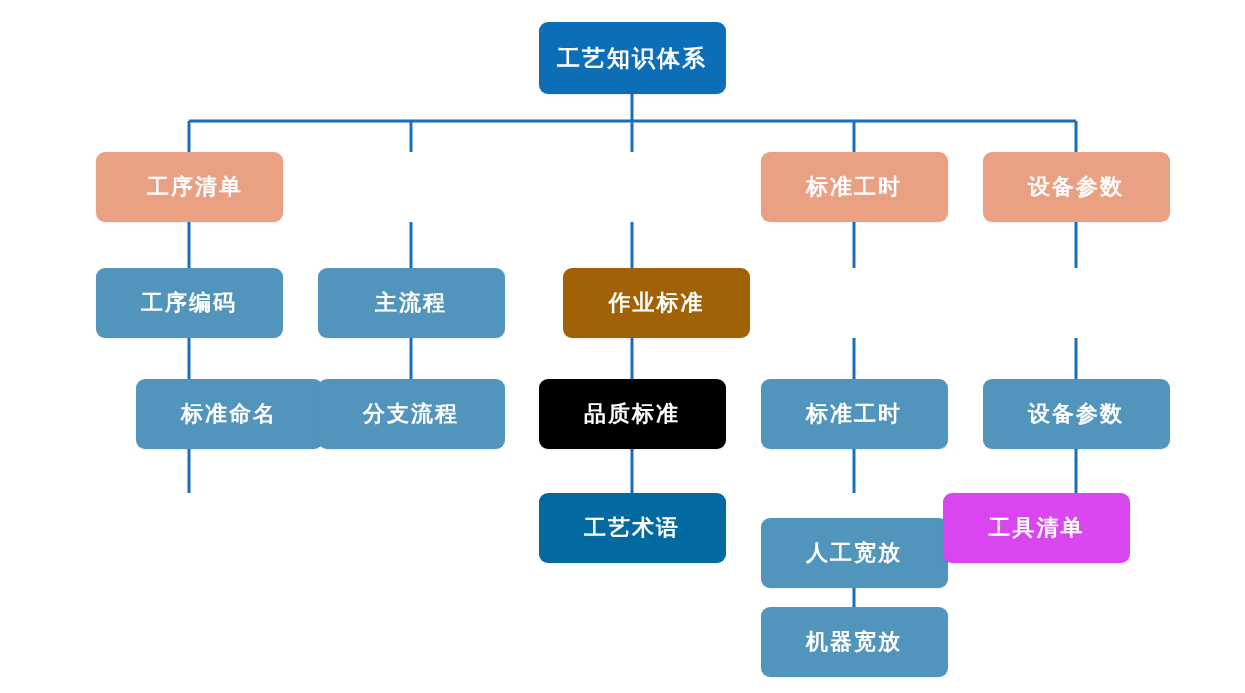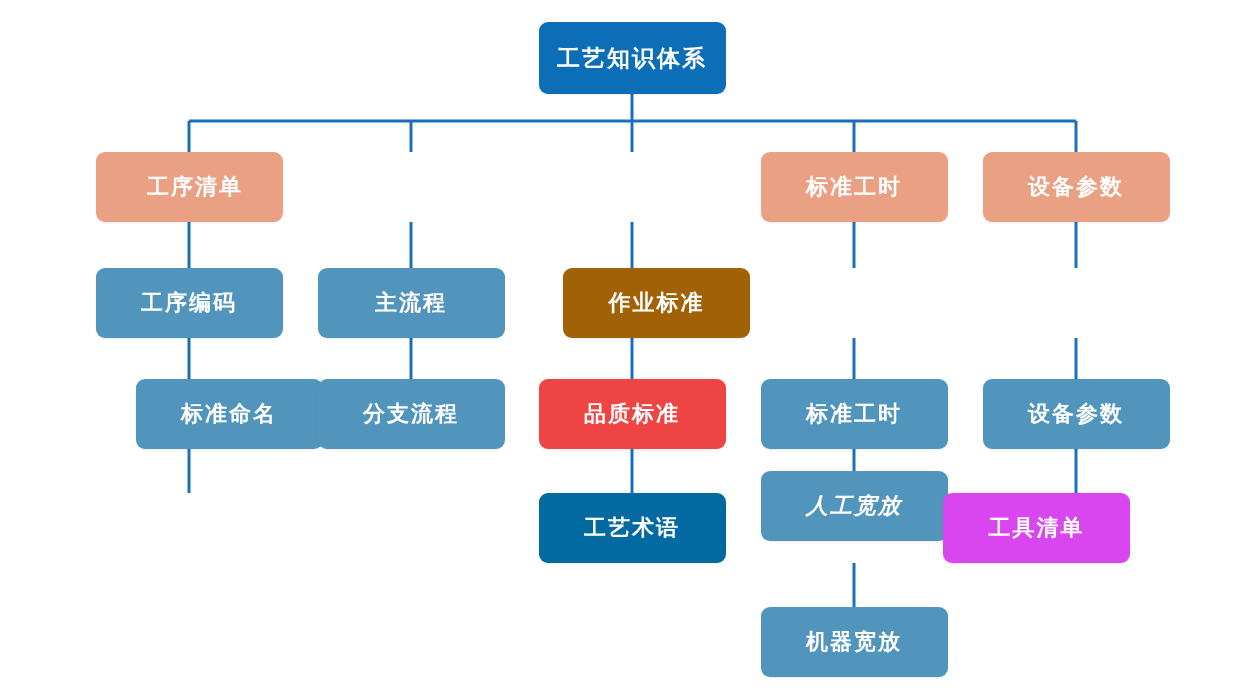--- a/index.html
+++ b/index.html
@@ -71,22 +71,22 @@
       <line x1="1076" y1="338" x2="1076" y2="379" stroke="#1a6fba" stroke-width="3"></line>
       <line x1="1076" y1="449" x2="1076" y2="493" stroke="#1a6fba" stroke-width="3"></line>
     </svg>
 <div class="node root" style="left: 538.5px; top: 22px; background: rgb(13, 110, 184); color: rgb(255, 255, 255);">工艺知识体系</div>
     <div class="node" style="left: 95.5px; top: 152px; background: rgb(234, 161, 131); color: rgb(255, 255, 255); padding-left: 12px;">工序清单</div>
     <div class="node" style="left: 95.5px; top: 268px; background: rgb(82, 149, 188); color: rgb(255, 255, 255);">工序编码</div>
     <div class="node" style="left: 95.5px; top: 379px; background: rgb(82, 149, 188); color: rgb(255, 255, 255); margin-left: 40px;">标准命名</div>
     <div class="node" style="left: 317.5px; top: 379px; background: rgb(82, 149, 188); color: rgb(255, 255, 255);">分支流程</div>
     <div class="node" style="left: 317.5px; top: 268px; background: rgb(82, 149, 188); color: rgb(255, 255, 255);">主流程</div>
     <div class="node" style="left: 563px; top: 268px; background: #a16207; color: rgb(255, 255, 255); font-family: Liberation Mono, monospace;">作业标准</div>
-    <div class="node" style="left: 538.5px; top: 379px; background: #ef4444; color: rgb(255, 255, 255);">品质标准</div>
+    <div class="node" style="left: 538.5px; top: 379px; background: #000000; color: rgb(255, 255, 255);">品质标准</div>
     <div class="node" style="left: 538.5px; top: 493px; background: #0369a1; color: rgb(255, 255, 255);">工艺术语</div>
     <div class="node" style="left: 760.5px; top: 152px; background: rgb(234, 161, 131); color: rgb(255, 255, 255);">标准工时</div>
     <div class="node" style="left: 760.5px; top: 379px; background: rgb(82, 149, 188); color: rgb(255, 255, 255);">标准工时</div>
-    <div class="node" style="left: 760.5px; top: 471px; background: rgb(82, 149, 188); color: rgb(255, 255, 255); font-style: italic;">人工宽放</div>
+    <div class="node" style="left: 760.5px; top: 518px; background: rgb(82, 149, 188); color: rgb(255, 255, 255);">人工宽放</div>
     <div class="node" style="left: 760.5px; top: 607px; background: rgb(82, 149, 188); color: rgb(255, 255, 255); text-align: center;">机器宽放</div>
     <div class="node" style="left: 982.5px; top: 152px; background: rgb(234, 161, 131); color: rgb(255, 255, 255);">设备参数</div>
     <div class="node" style="left: 982.5px; top: 379px; background: rgb(82, 149, 188); color: rgb(255, 255, 255);">设备参数</div>
     <div class="node" style="left: 943px; top: 493px; background: #d946ef; color: rgb(255, 255, 255); font-family: Liberation Serif, serif;">工具清单</div>
   </div>
 
 </body></html>

